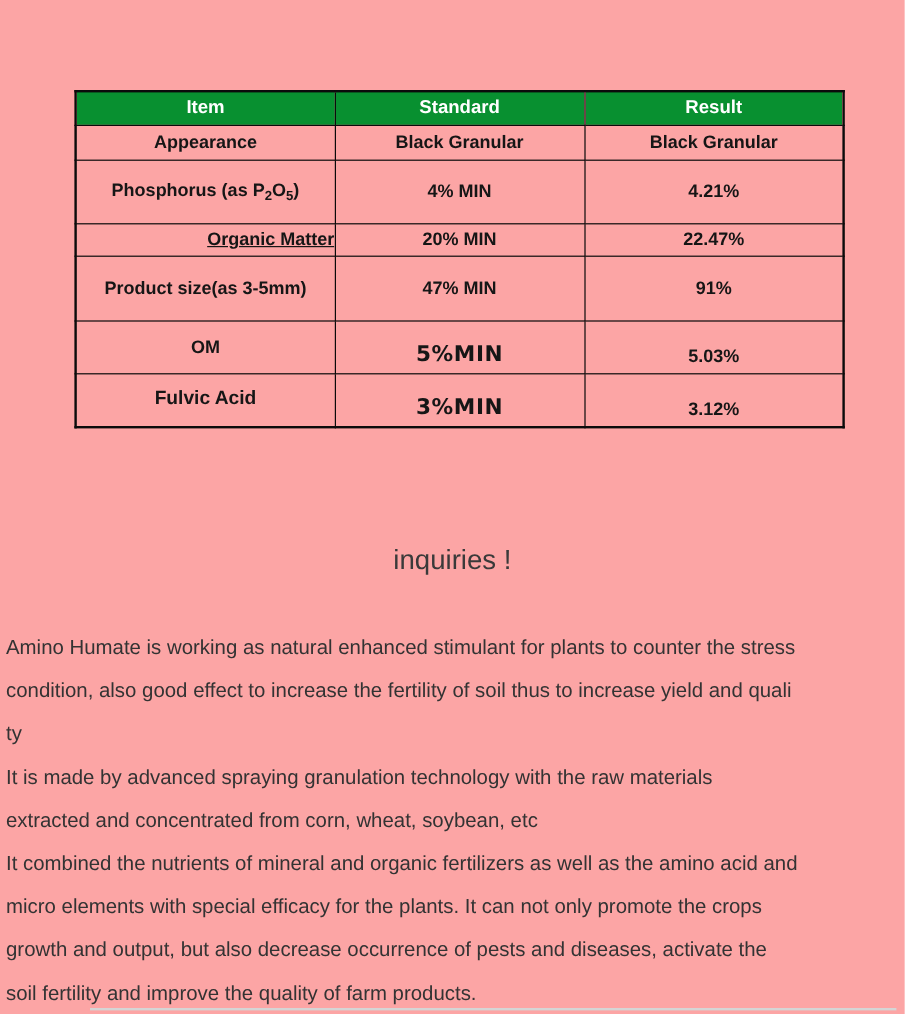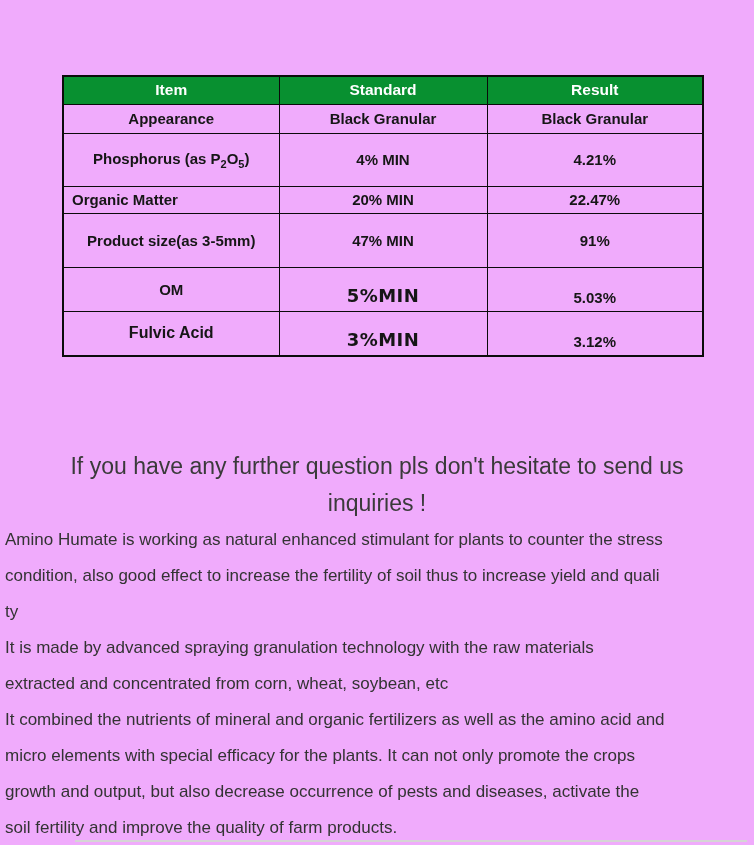--- a/index.html
+++ b/index.html
@@ -7,21 +7,21 @@
     --border:#0b0b0b;
     --divider:#d5d5d5;
     --table-text:#161616;
     --body-text:#333333;
     --heading-text:#3a3a3a;
   }
   html,body{margin:0;padding:0;background:#ffffff;}
   .page{
     position:relative;
     width:754px;height:845px;
-    background:#f0abfc;
+    background:#fca5a5;
     overflow:hidden;
     font-family:"Liberation Sans","DejaVu Sans",sans-serif;
   }
 
   
   table.spec{
     position:absolute;left:62px;top:75px;
     width:640px;
     border-collapse:collapse;
     table-layout:fixed;
@@ -45,21 +45,21 @@
   tr.r-head{height:28px;}
   tr.r-appearance{height:29px;}
   tr.r-nitrogen{height:27px;}
   tr.r-phosphorus{height:53px;}
   tr.r-potassium{height:30px;}
   tr.r-organic{height:27px;}
   tr.r-size{height:54px;}
   tr.r-om{height:44px;}
   tr.r-fulvic{height:45px;margin-left:36px;}
 
-  tr.r-organic td.item{text-align:left;padding-left:8px;}
+  tr.r-organic td.item{text-align:right;padding-left:8px;text-decoration:underline;}
   tr.r-om td.standard,tr.r-fulvic td.standard{
     vertical-align:bottom;
     padding-bottom:5px;
     font-family:"DejaVu Sans",sans-serif;
     font-size:18px;
     letter-spacing:.5px;
   }
   tr.r-om td.result,tr.r-fulvic td.result{
     vertical-align:top;
     padding-top:21px;
@@ -136,21 +136,20 @@
       </tr>
       <tr class="r-fulvic">
         <td class="item"><span>Fulvic Acid</span></td>
         <td class="standard">3%MIN</td>
         <td class="result">3.12%</td>
       </tr>
     </tbody>
   </table>
 
   <div class="inquiry-heading">
-    <div>If you have any further question pls don't hesitate to send us</div>
     <div>inquiries !</div>
   </div>
 
   <div class="description">
     <div class="pline">Amino Humate is working as natural enhanced stimulant for plants to counter the stress</div>
     <div class="pline">condition, also good effect to increase the fertility of soil thus to increase yield and quali</div>
     <div class="pline">ty</div>
     <div class="pline">It is made by advanced spraying granulation technology with the raw materials</div>
     <div class="pline">extracted and concentrated from corn, wheat, soybean, etc</div>
     <div class="pline">It combined the nutrients of mineral and organic fertilizers as well as the amino acid and</div>

